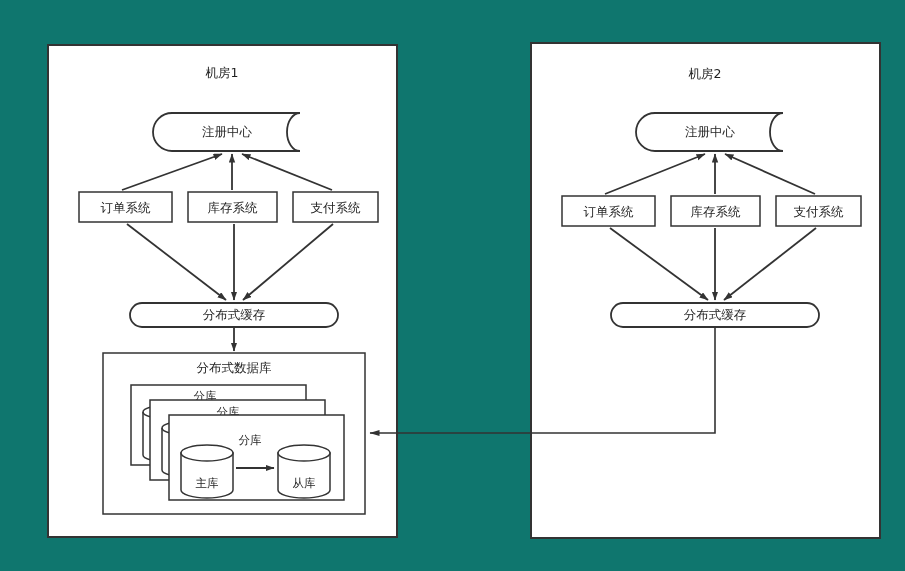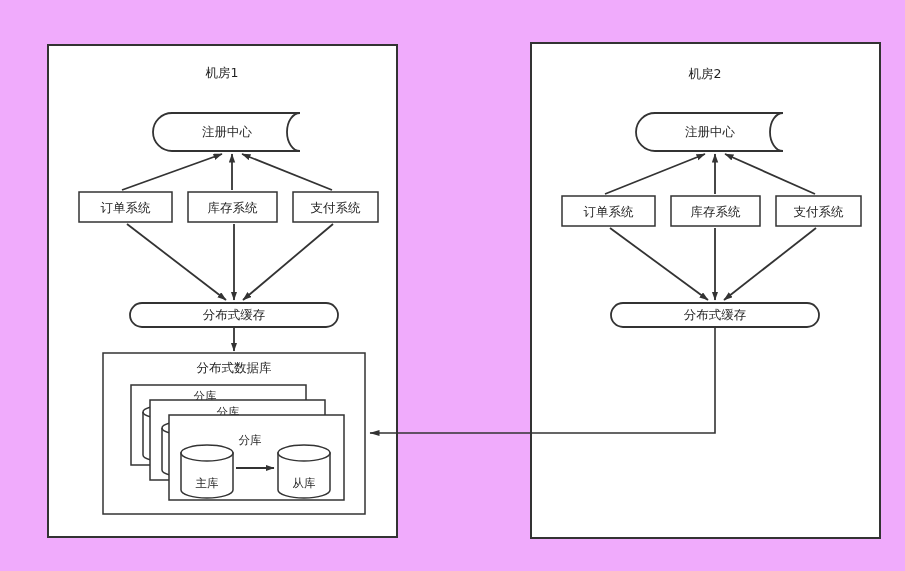--- a/index.html
+++ b/index.html
@@ -35,21 +35,21 @@
     text-anchor: middle;
     dominant-baseline: middle;
   }
   .lbl-title { font-size: 12.5px; }
   .lbl-node  { font-size: 12.5px; }
   .lbl-small { font-size: 11.5px; }
 </style>
 </head>
 <body style="background: rgb(74, 112, 84);">
 
-<div id="canvas" style="background: #f0abfc;">
+<div id="canvas" style="background: #0f766e;">
   <svg id="diagram-svg" viewBox="0 0 905 571" xmlns="http://www.w3.org/2000/svg">
     <defs>
       <marker id="arrowFilled" markerWidth="10" markerHeight="10" refX="8.5" refY="3.2" orient="auto" markerUnits="userSpaceOnUse">
         <path d="M0,0 L9,3.2 L0,6.4 z" fill="#333333"></path>
       </marker>
       <marker id="arrowThin" markerWidth="11" markerHeight="9" refX="9.5" refY="3.0" orient="auto" markerUnits="userSpaceOnUse">
         <path d="M0,0 L10,3.0 L0,6.0 z" fill="#333333"></path>
       </marker>
     </defs>
 

